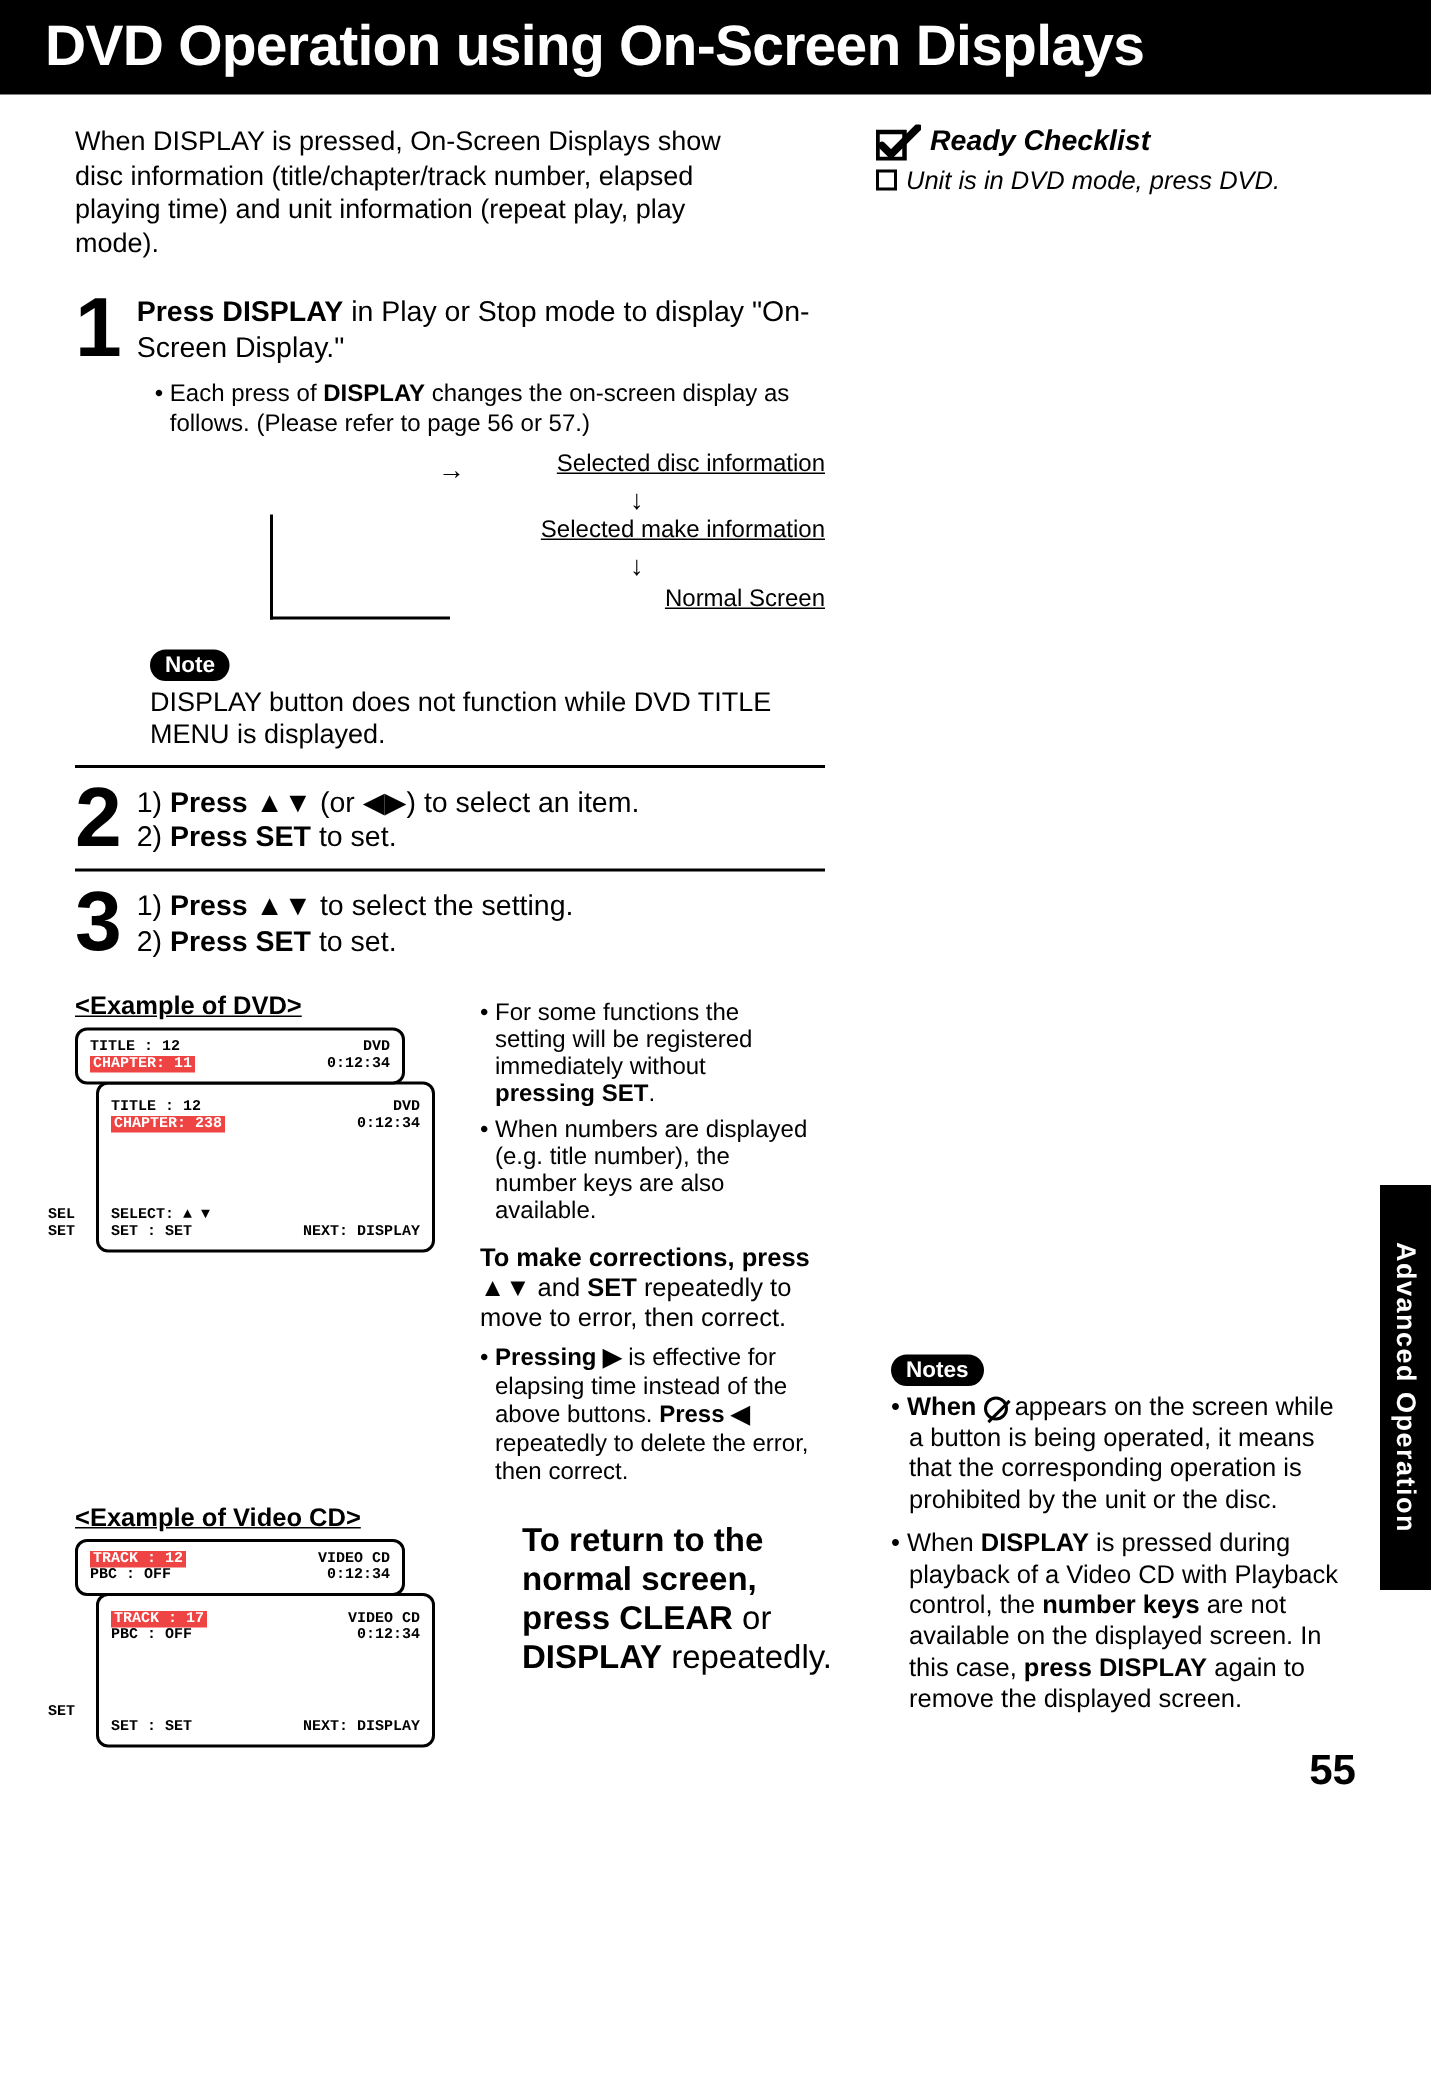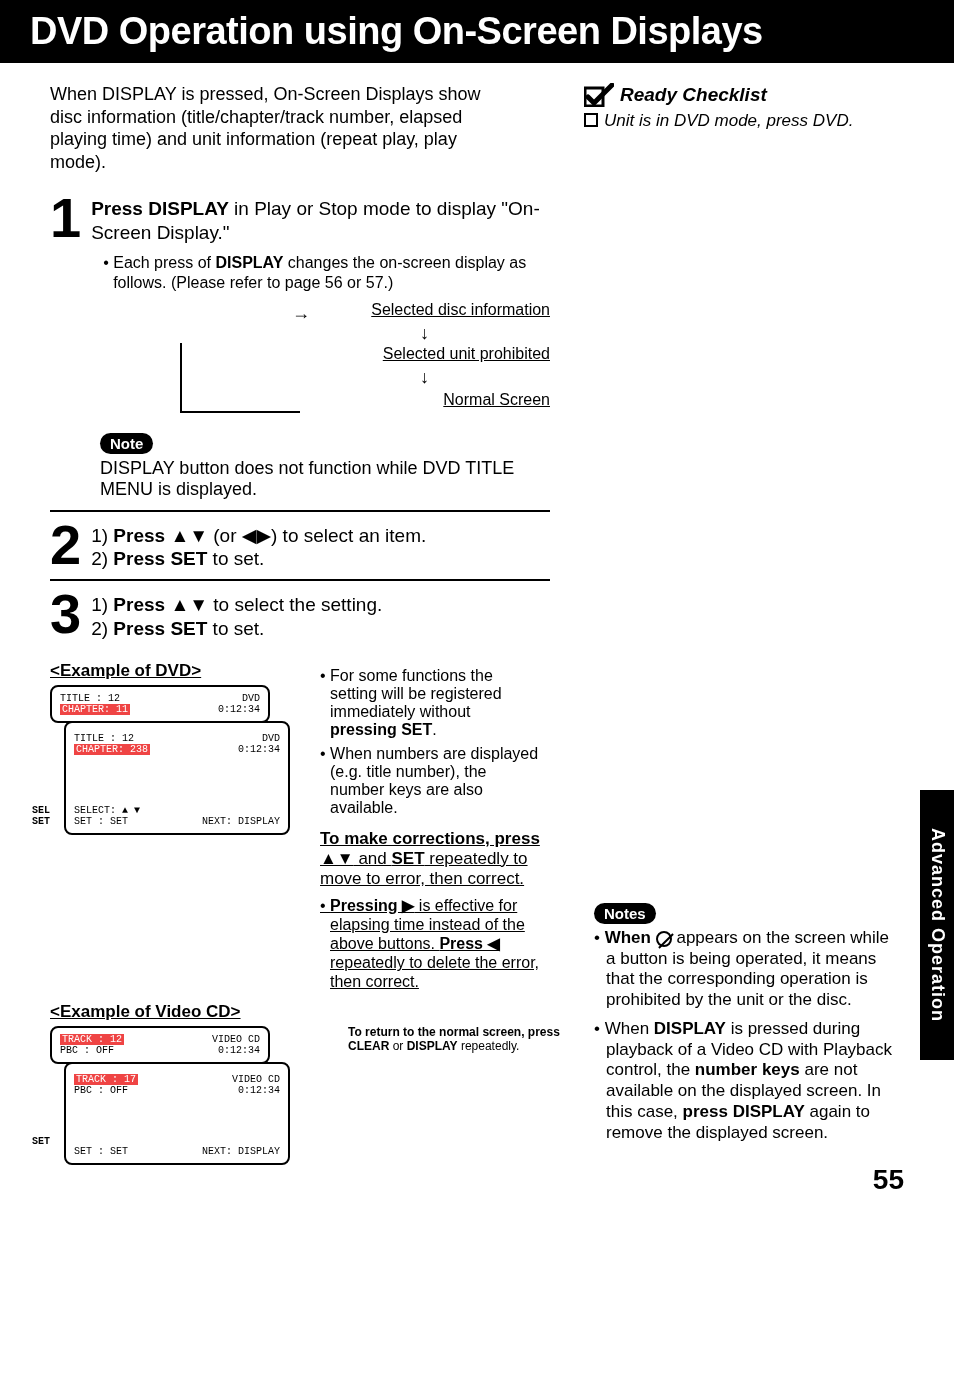--- a/index.html
+++ b/index.html
@@ -26,31 +26,31 @@
   .flow-t3 { left: 130px; top: 88px; }
   .down-arrow { position: absolute; left: 240px; font-size: 18px; }
   .da1 { top: 20px; } .da2 { top: 64px; }
   .note-pill { background: #000; color: #fff; border-radius: 12px; padding: 2px 10px; font-weight: bold; font-size: 15px; display: inline-block; margin-bottom: 4px; }
   .note-text { font-size: 18px; width: 420px; margin-bottom: 10px; }
   hr.div { border: none; border-top: 2px solid #000; width: 500px; margin: 8px 0; }
   .example-area { display: flex; margin-top: 20px; }
   .ex-left { width: 240px; margin-right: 30px; }
   .ex-right { width: 220px; font-size: 16px; }
   .ex-header { font-weight: bold; font-size: 17px; text-decoration: underline; margin-bottom: 4px; }
-  .ex-box-outer { border: 2px solid #000; border-radius: 8px; padding: 6px 8px; background: #fff; margin-bottom: 6px; font-family: 'Courier New', monospace; font-size: 10px; font-weight: normal; }
+  .ex-box-outer { border: 2px solid #000; border-radius: 8px; padding: 6px 8px; background: #fff; margin-bottom: 6px; font-family: 'Courier New', monospace; font-size: 10px; font-weight: bold; }
   .ex-line { display: flex; justify-content: space-between; }
   .inv { background: #ef4444; color: #fff; padding: 0 2px; }
   .ex-box-stack { position: relative; height: 170px; }
   .stack-top { position: absolute; top: 0; left: 0; right: 20px; z-index: 2; background: #fff; }
   .stack-bot { position: absolute; top: 36px; left: 14px; right: 0; z-index: 1; background: #fff; padding-top: 60px; }
   .side-label { position: absolute; left: -18px; top: 120px; font-size: 10px; font-weight: bold; font-family: 'Courier New', monospace; }
-  .corrections { font-size: 17px; margin-top: 12px; line-height: 1.2; text-decoration: underline; }
+  .corrections { font-size: 17px; margin-top: 12px; line-height: 1.2; }
   .corrections b { font-weight: bold; }
   .sub-bullet { font-size: 16px; margin-top: 6px; text-indent: -10px; padding-left: 10px; }
-  .return-block { font-size: 12px; margin-top: 23px; }
+  .return-block { font-size: 22px; margin-top: 12px; }
   .notes-col { position: absolute; right: 60px; top: 840px; width: 300px; font-size: 17px; }
   .notes-col ul { list-style: none; padding-left: 0; }
   .notes-col li { text-indent: -12px; padding-left: 12px; margin-bottom: 8px; line-height: 1.22; }
   .page-num { position: absolute; bottom: 10px; right: 50px; font-size: 28px; font-weight: bold; }
   .side-tab { position: absolute; right: 0; top: 790px; background: #000; color: #fff; width: 34px; height: 270px; display: flex; align-items: center; justify-content: center; }
   .side-tab-text { writing-mode: vertical-rl; font-size: 18px; font-weight: bold; letter-spacing: 1px; }
   .prohibit { display: inline-block; width: 16px; height: 16px; border: 2px solid #000; border-radius: 50%; position: relative; vertical-align: middle; }
   .prohibit::after { content: ''; position: absolute; top: 7px; left: -2px; width: 20px; height: 2px; background: #000; transform: rotate(-45deg); }
 </style>
 </head>
@@ -83,21 +83,21 @@
         <div class="bullet">
           <span>• Each press of </span><b>DISPLAY</b><span> changes the on-screen display as follows. (Please refer to page 56 or 57.)</span>
         </div>
       </div>
     </div>
 
     <div class="flow">
       <div class="flow-arrow-right">→</div>
       <div class="flow-text flow-t1">Selected disc information</div>
       <div class="down-arrow da1">↓</div>
-      <div class="flow-text flow-t2">Selected unit prohibited</div>
+      <div class="flow-text flow-t2">Selected make information</div>
       <div class="down-arrow da2">↓</div>
       <div class="flow-text flow-t3">Normal Screen</div>
       <div class="flow-box"></div>
     </div>
 
     <div style="margin-left:50px;">
       <span class="note-pill">Note</span>
       <p class="note-text">DISPLAY button does not function while DVD TITLE MENU is displayed.</p>
     </div>
     <hr class="div">

